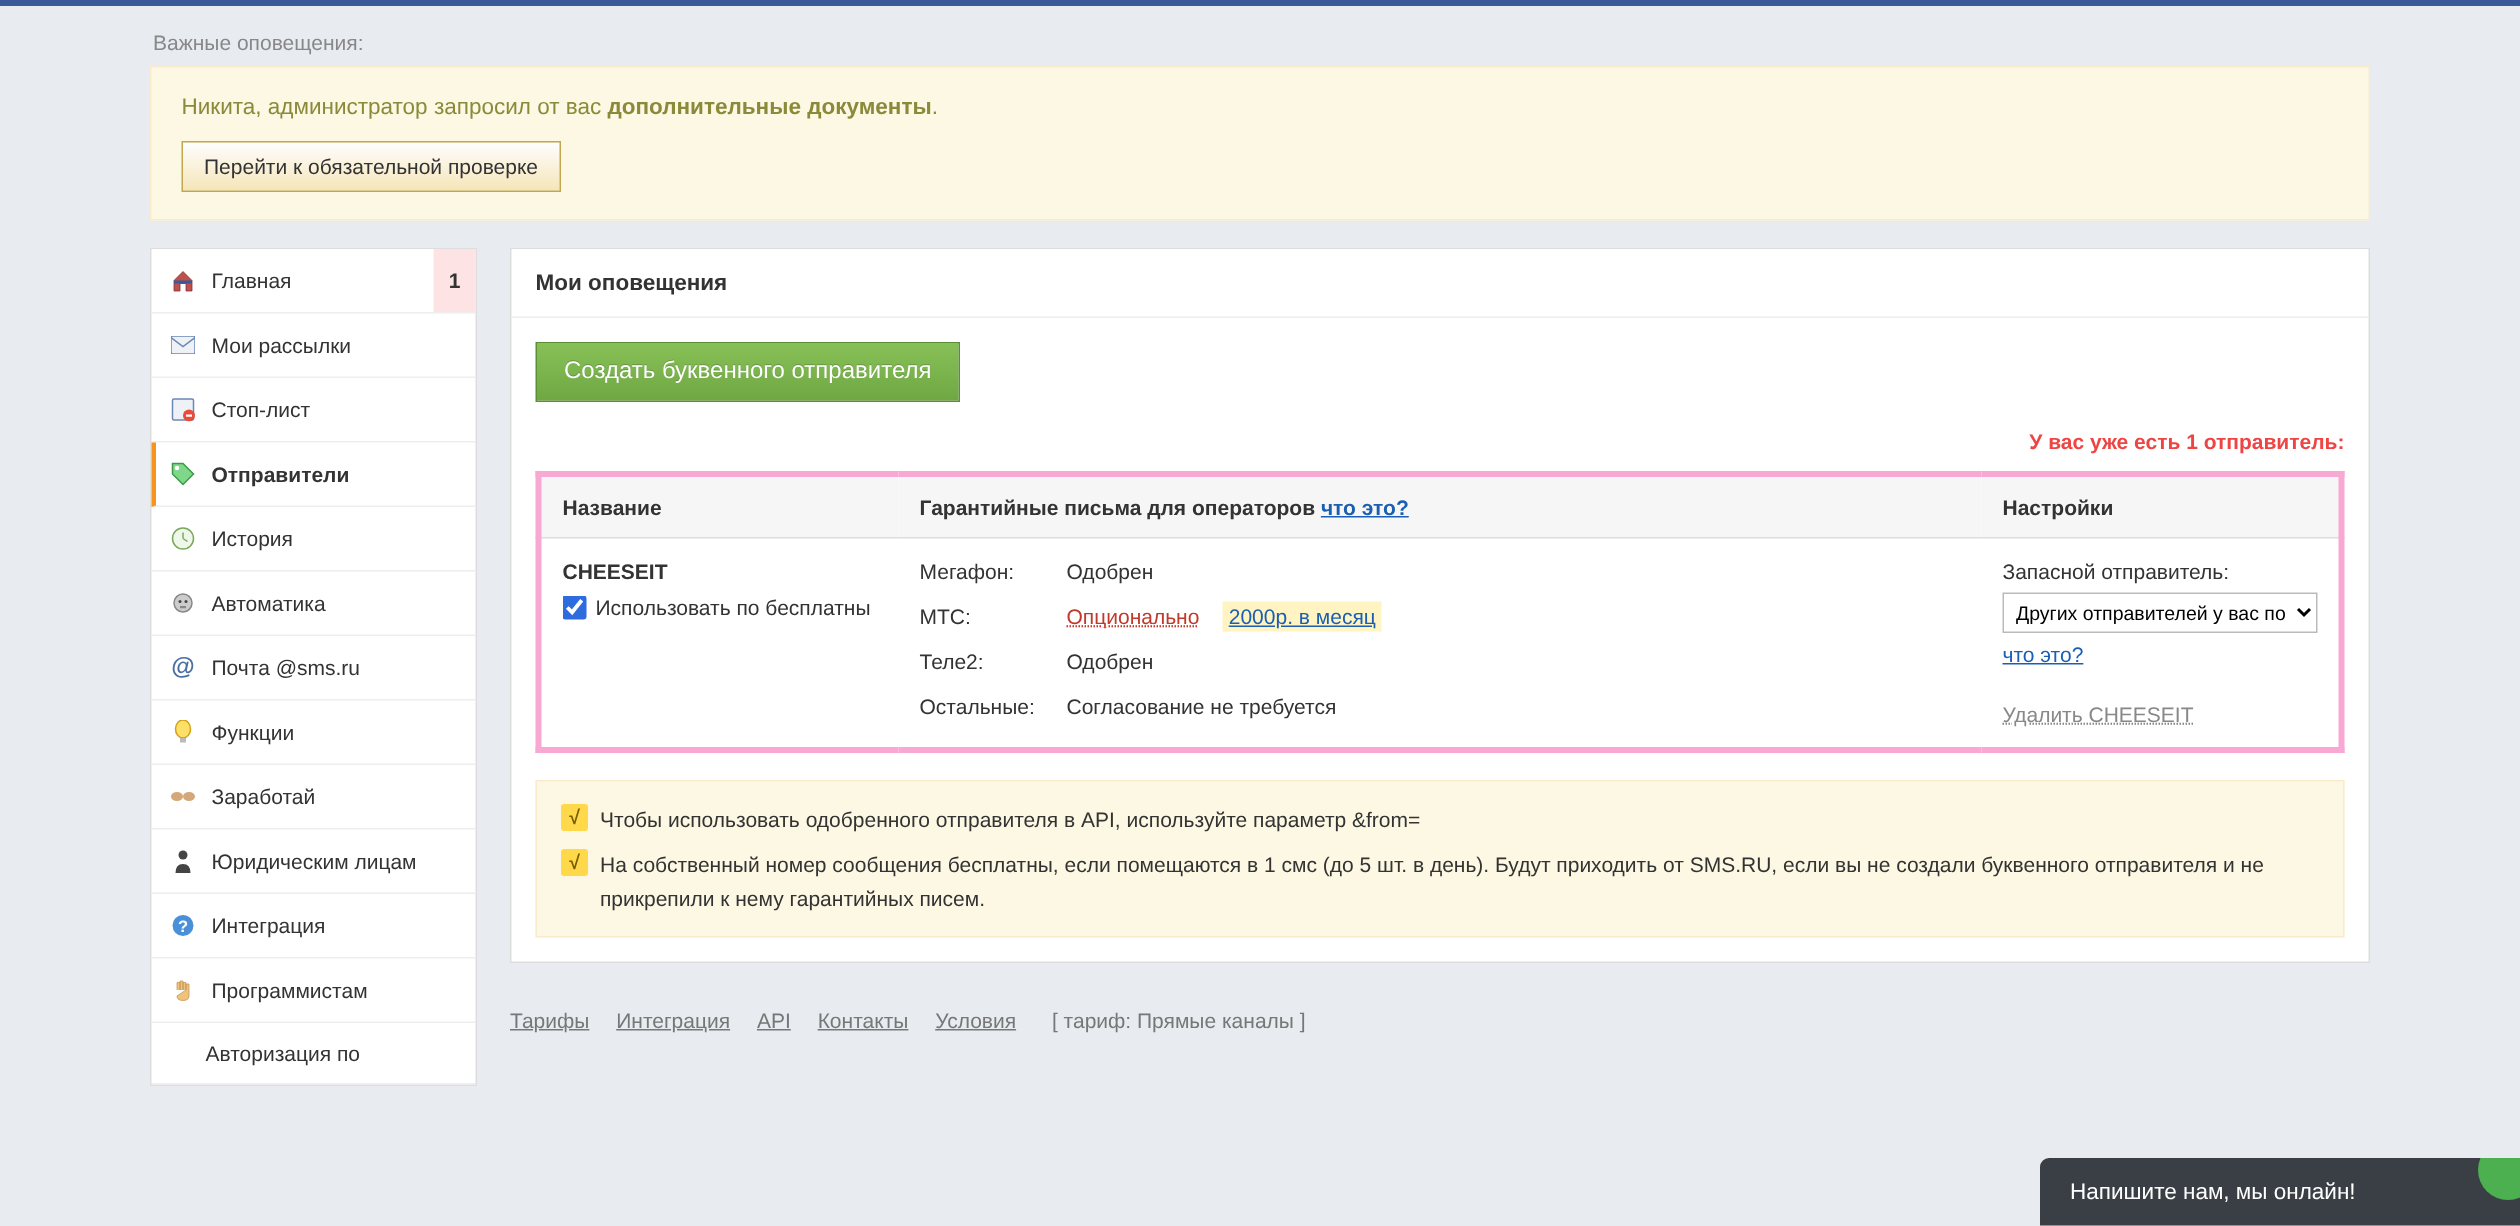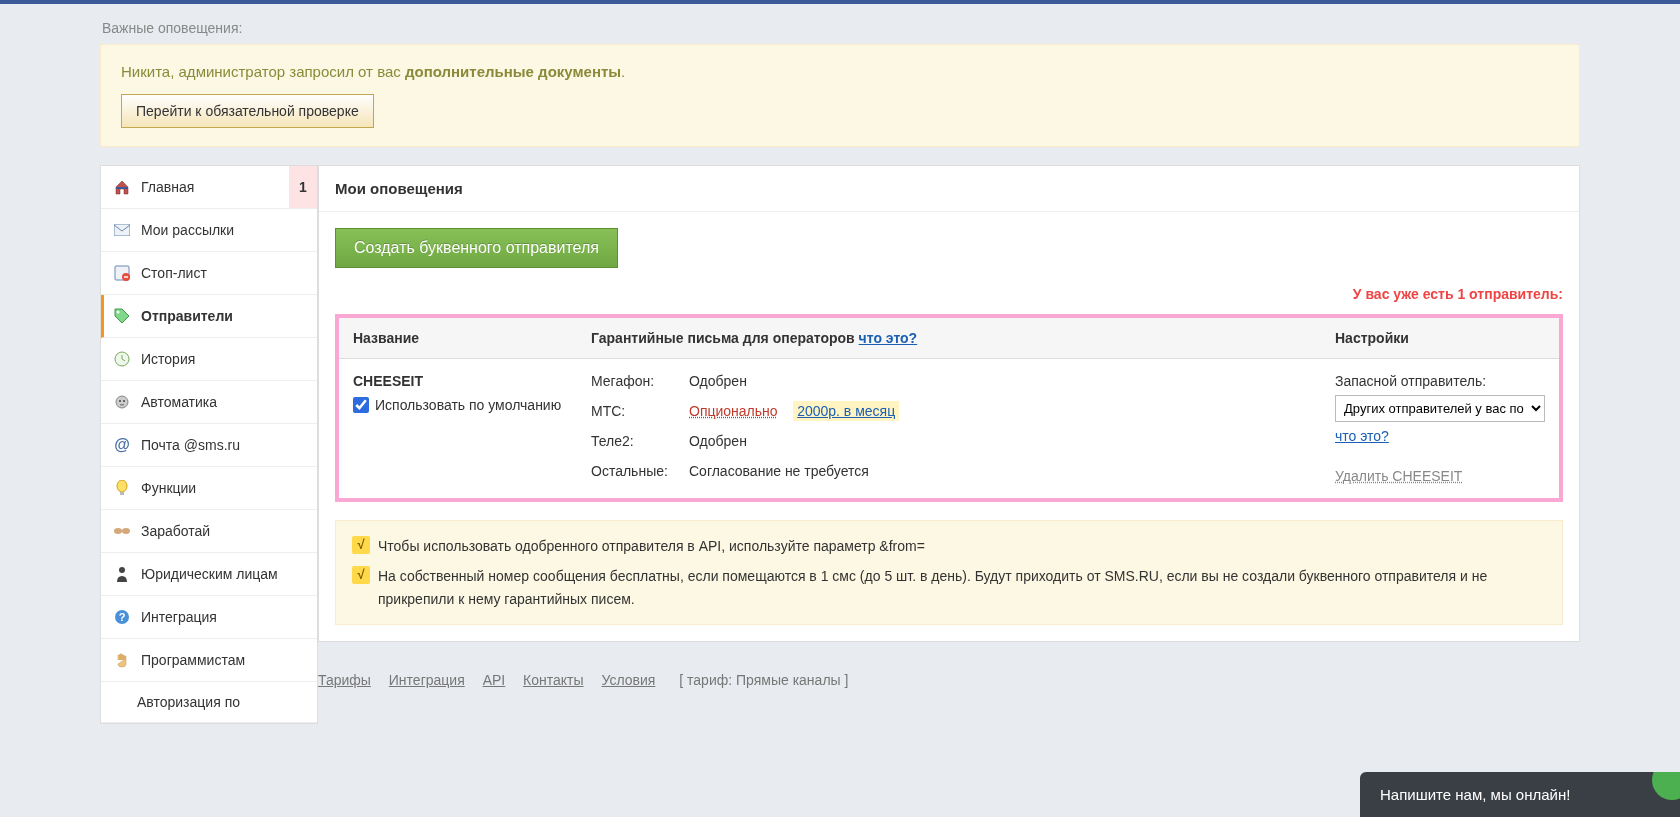--- a/index.html
+++ b/index.html
@@ -4,21 +4,21 @@
 <style>
 * { box-sizing: border-box; margin: 0; padding: 0; }
 body { font-family: Arial, Helvetica, sans-serif; font-size: 14px; background: #e8ecf0; color: #333; }
 .topbar { height: 4px; background: #3b5998; }
 .container { max-width: 1520px; margin: 0 auto; padding: 10px 20px 20px; }
 .notif-label { color: #888; font-size: 14px; margin: 6px 0 8px 2px; }
 .alert-box { background: #fcf8e3; border: 1px solid #faebcc; padding: 18px 20px; margin-bottom: 18px; }
 .alert-text { color: #8a8a3a; font-size: 15px; margin-bottom: 14px; }
 .alert-text b { color: #8a8a3a; }
 .btn-yellow { background: linear-gradient(#fefefe,#f5e5b8); border: 1px solid #c1a84f; padding: 8px 14px; font-size: 14px; cursor: pointer; color: #333; }
-.layout { display: flex; align-items: flex-start; }
+.layout { display: flex; gap: 22px; align-items: flex-start; }
 .sidebar { width: 218px; background: #fff; border: 1px solid #ddd; flex-shrink: 0; }
 .side-item { display: flex; align-items: center; padding: 12px 12px; border-bottom: 1px solid #eee; cursor: pointer; position: relative; color: #333; }
 .side-item.active { font-weight: bold; border-left: 3px solid #f7941d; padding-left: 9px; }
 .side-icon { display: inline-flex; width: 18px; height: 18px; margin-right: 10px; align-items: center; justify-content: center; flex-shrink: 0; }
 .side-badge { position: absolute; right: 0; top: 0; bottom: 0; width: 28px; background: #fde3e3; color: #333; display: flex; align-items: center; justify-content: center; font-weight: bold; }
 .side-sub { padding-left: 36px; font-size: 14px; }
 .main { flex: 1; }
 .panel { background: #fff; border: 1px solid #ddd; }
 .panel-header { padding: 14px 16px; border-bottom: 1px solid #eee; font-weight: bold; font-size: 15px; }
 .panel-body { padding: 16px; }
@@ -193,21 +193,21 @@
                 </th>
                 <th style="width:240px">Настройки</th>
               </tr>
             </thead>
             <tbody>
               <tr>
                 <td>
                   <div class="sender-name">CHEESEIT</div>
                   <label class="chk-line">
                     <input type="checkbox" checked="" style="">
-                    <span>Использовать по умолчанию</span>
+                    <span>Использовать по бесплатны</span>
                   </label>
                 </td>
                 <td>
                   <div class="op-grid">
                     <div class="op-name">Мегафон:</div>
                     <div>Одобрен</div>
 
                     <div class="op-name">МТС:</div>
                     <div>
                       <a class="link-red">Опционально</a>

